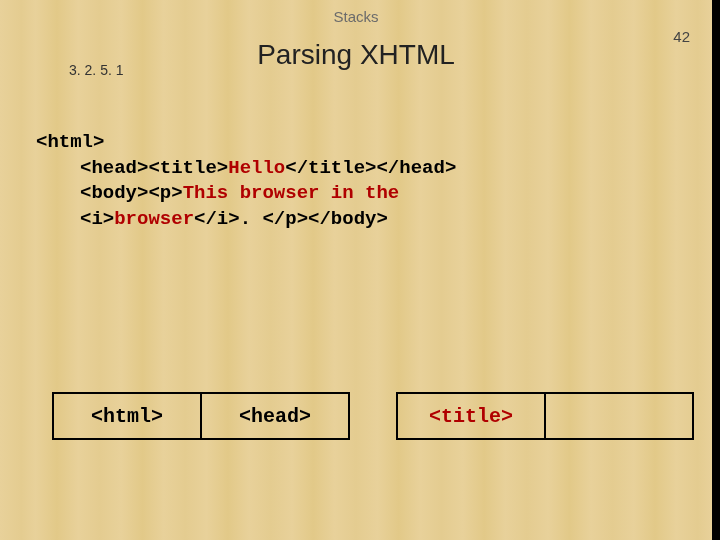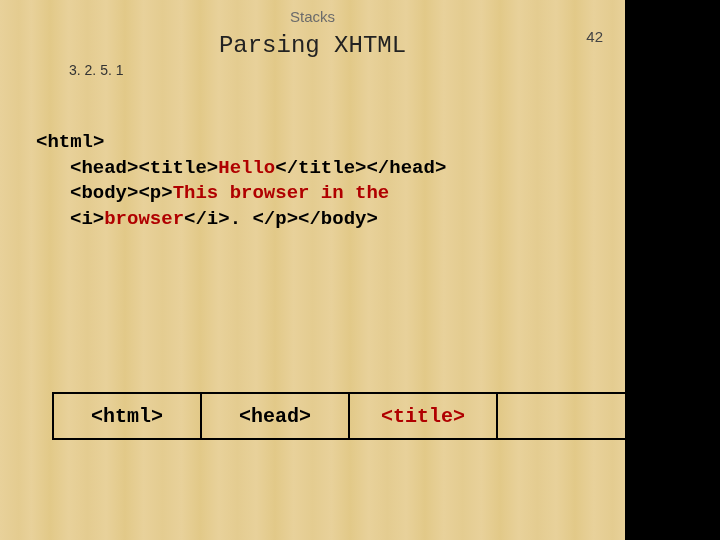--- a/index.html
+++ b/index.html
@@ -5,21 +5,21 @@
   body {
     margin: 0;
     padding: 0;
     width: 720px;
     height: 540px;
     overflow: hidden;
     font-family: Georgia, 'Times New Roman', serif;
     background: #000;
   }
   .slide {
-    width: 625px;
+    width: 712px;
     height: 540px;
     position: relative;
     background: linear-gradient(90deg,
       #e8d19a 0%, #e4cc90 3%, #e8d19a 5%, #e2c988 8%,
       #e8d19a 11%, #e4cc90 14%, #e8d19a 17%, #e2c988 20%,
       #e8d19a 23%, #e4cc90 26%, #e8d19a 29%, #e2c988 32%,
       #e8d19a 35%, #e4cc90 38%, #e8d19a 41%, #e2c988 44%,
       #e8d19a 47%, #e4cc90 50%, #e8d19a 53%, #e2c988 56%,
       #e8d19a 59%, #e4cc90 62%, #e8d19a 65%, #e2c988 68%,
       #e8d19a 71%, #e4cc90 74%, #e8d19a 77%, #e2c988 80%,
@@ -49,40 +49,40 @@
     position: absolute;
     top: 62px;
     left: 28px;
     font-size: 14px;
     color: #333;
     font-family: Verdana, Geneva, sans-serif;
     margin-left: 41px;
   }
   .title {
     position: absolute;
-    top: 32px;
+    top: 39px;
     left: 0;
     width: 100%;
     text-align: center;
-    font-size: 24px;
+    font-size: 28px;
     color: #222;
-    font-family: Liberation Mono, monospace;
+    font-family: Liberation Sans, sans-serif;
   }
   .codeblock {
     position: absolute;
     top: 130px;
     left: 36px;
     font-family: 'Courier New', Courier, monospace;
     font-size: 19px;
     font-weight: bold;
     line-height: 1.35;
     color: #000;
   }
   .codeblock .ind {
-    margin-left: 34px;
+    margin-left: 44px;
   }
   .red { color: #b00000; }
   .stackrow {
     position: absolute;
     top: 392px;
     left: 52px;
     display: flex;
   }
   .cell {
     border: 2px solid #000;
@@ -91,21 +91,21 @@
     margin-right: -2px;
     display: flex;
     align-items: center;
     justify-content: center;
     font-family: 'Courier New', Courier, monospace;
     font-size: 20px;
     font-weight: bold;
     background: transparent;
     box-sizing: border-box;
   }
-  .cell.red { color: #b00000; }
+  .cell.red { color: #b00000; margin-left: 48px; }
 </style>
 </head>
 <body>
 
 <div class="slide">
 
   <div class="topbar">Stacks</div>
   <div class="pagenum">42</div>
   <div class="section">3. 2. 5. 1</div>
   <div class="title">Parsing XHTML</div>

